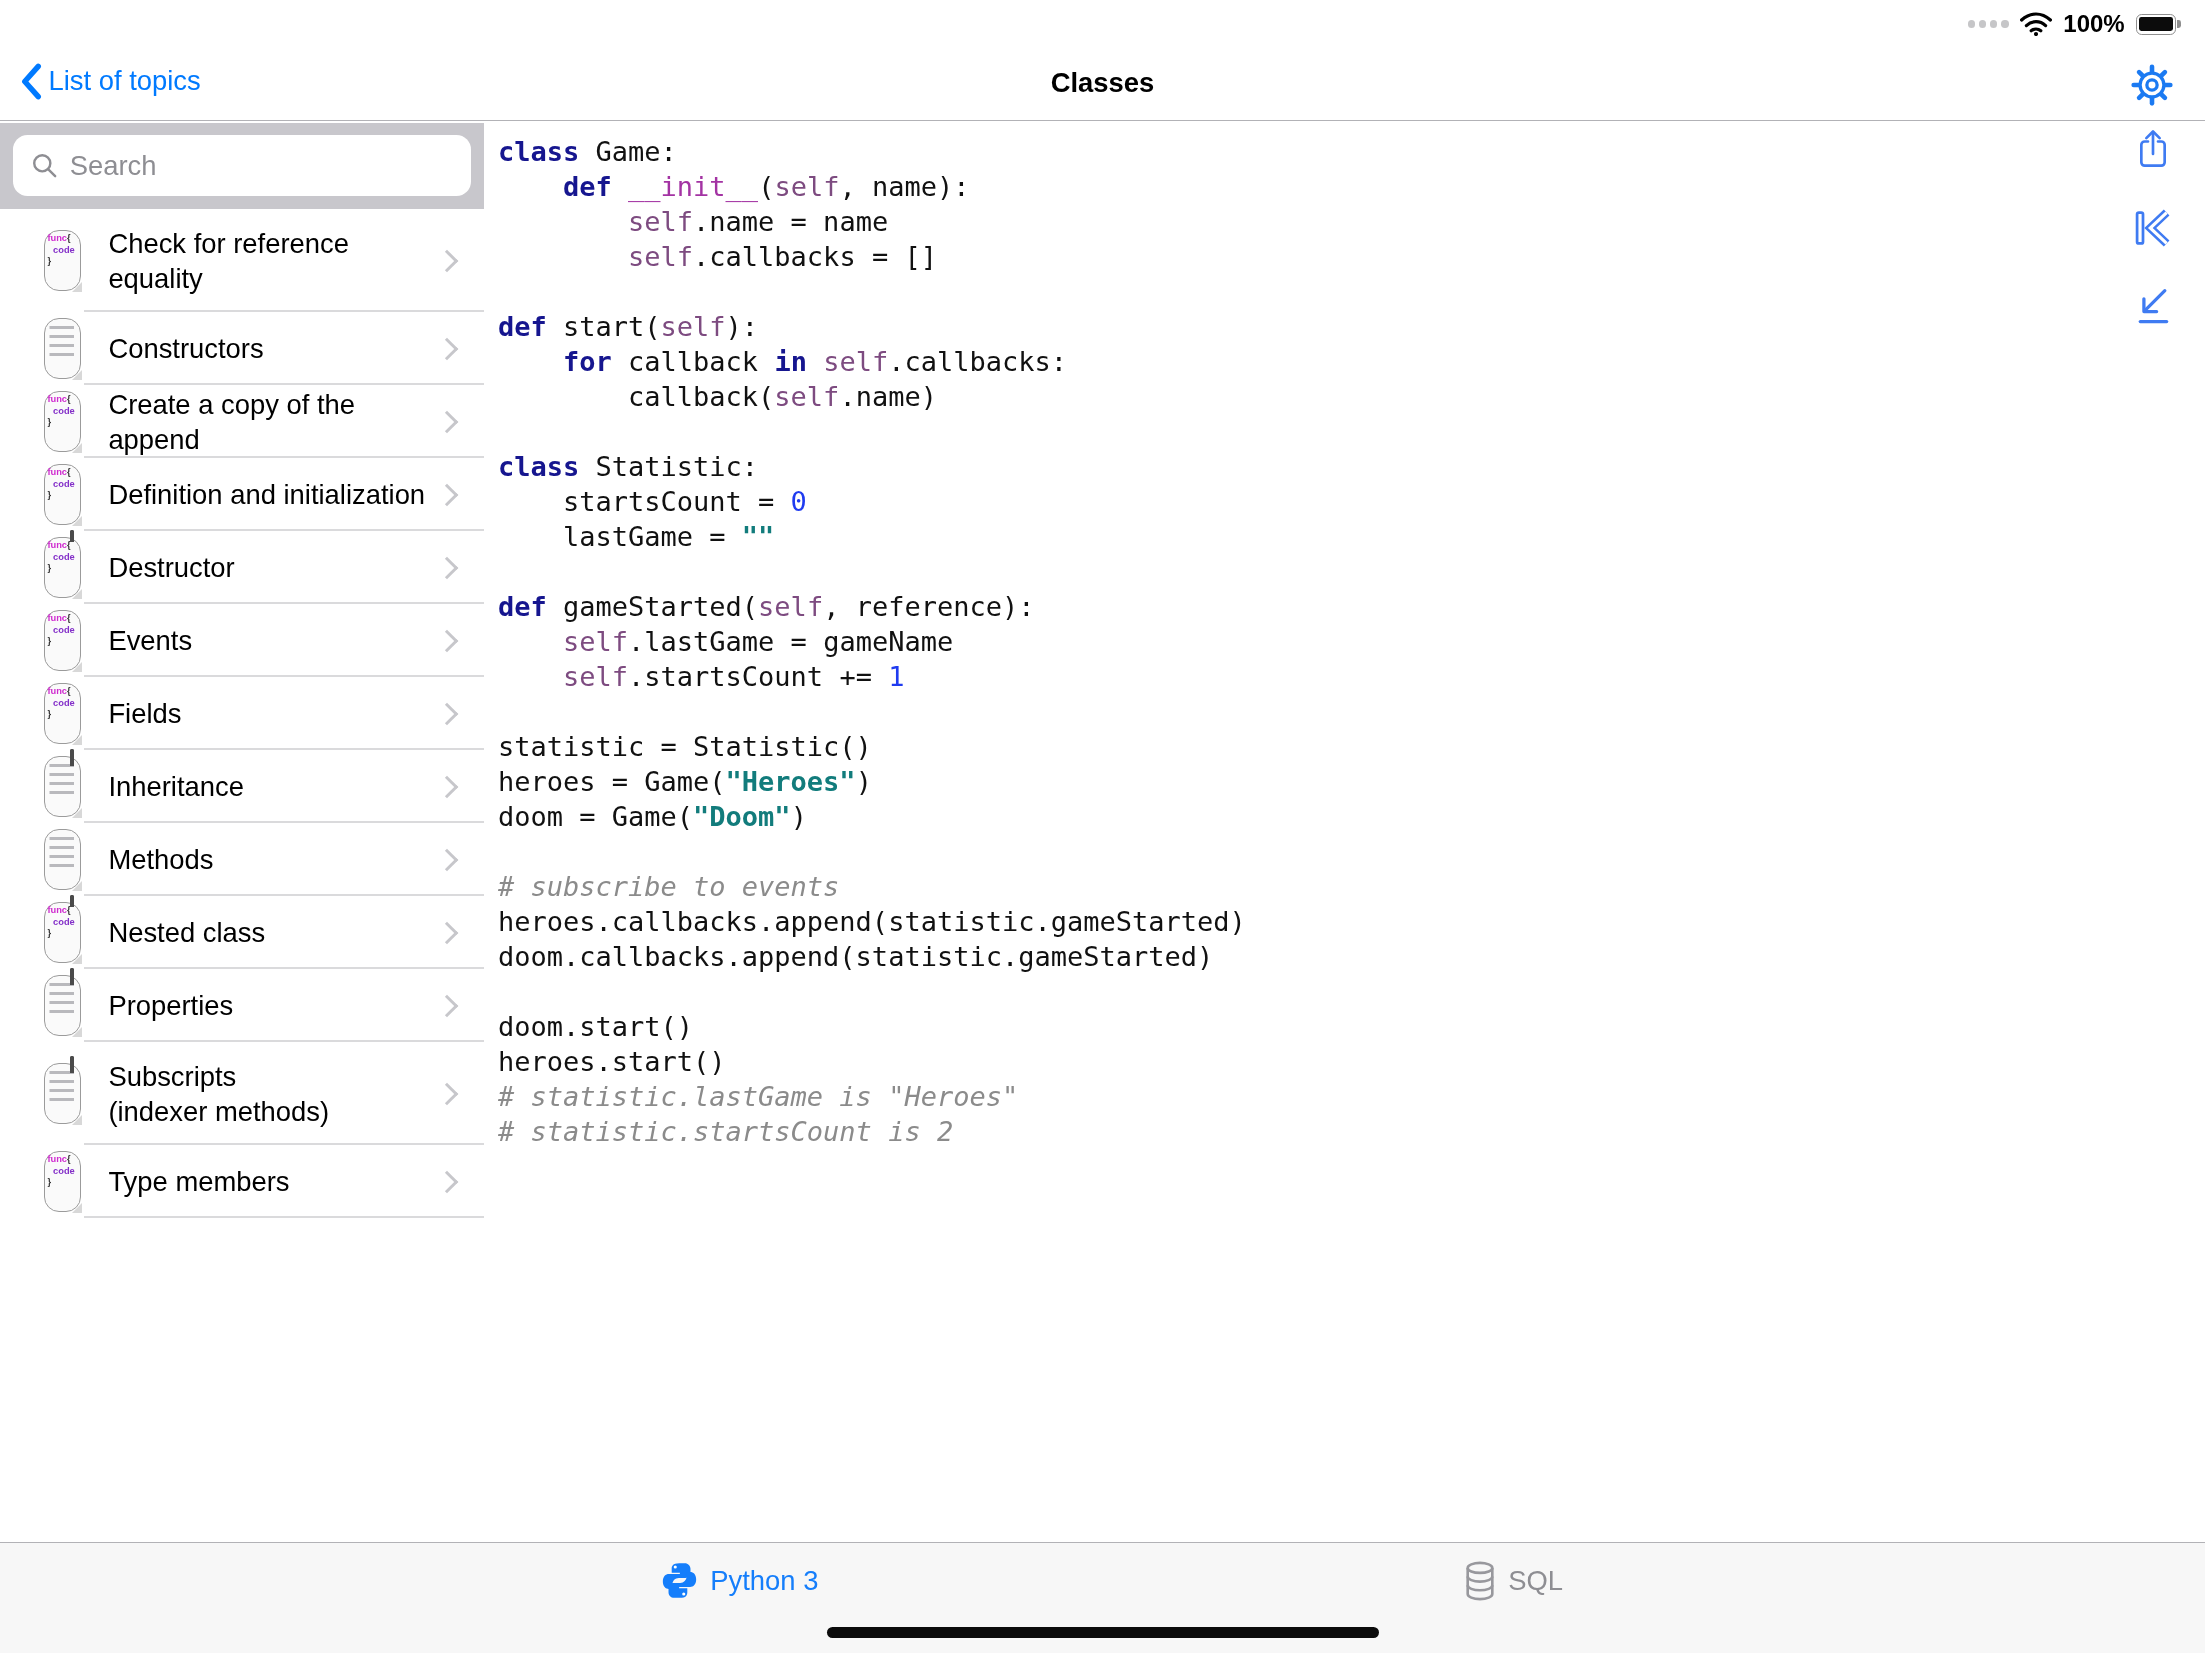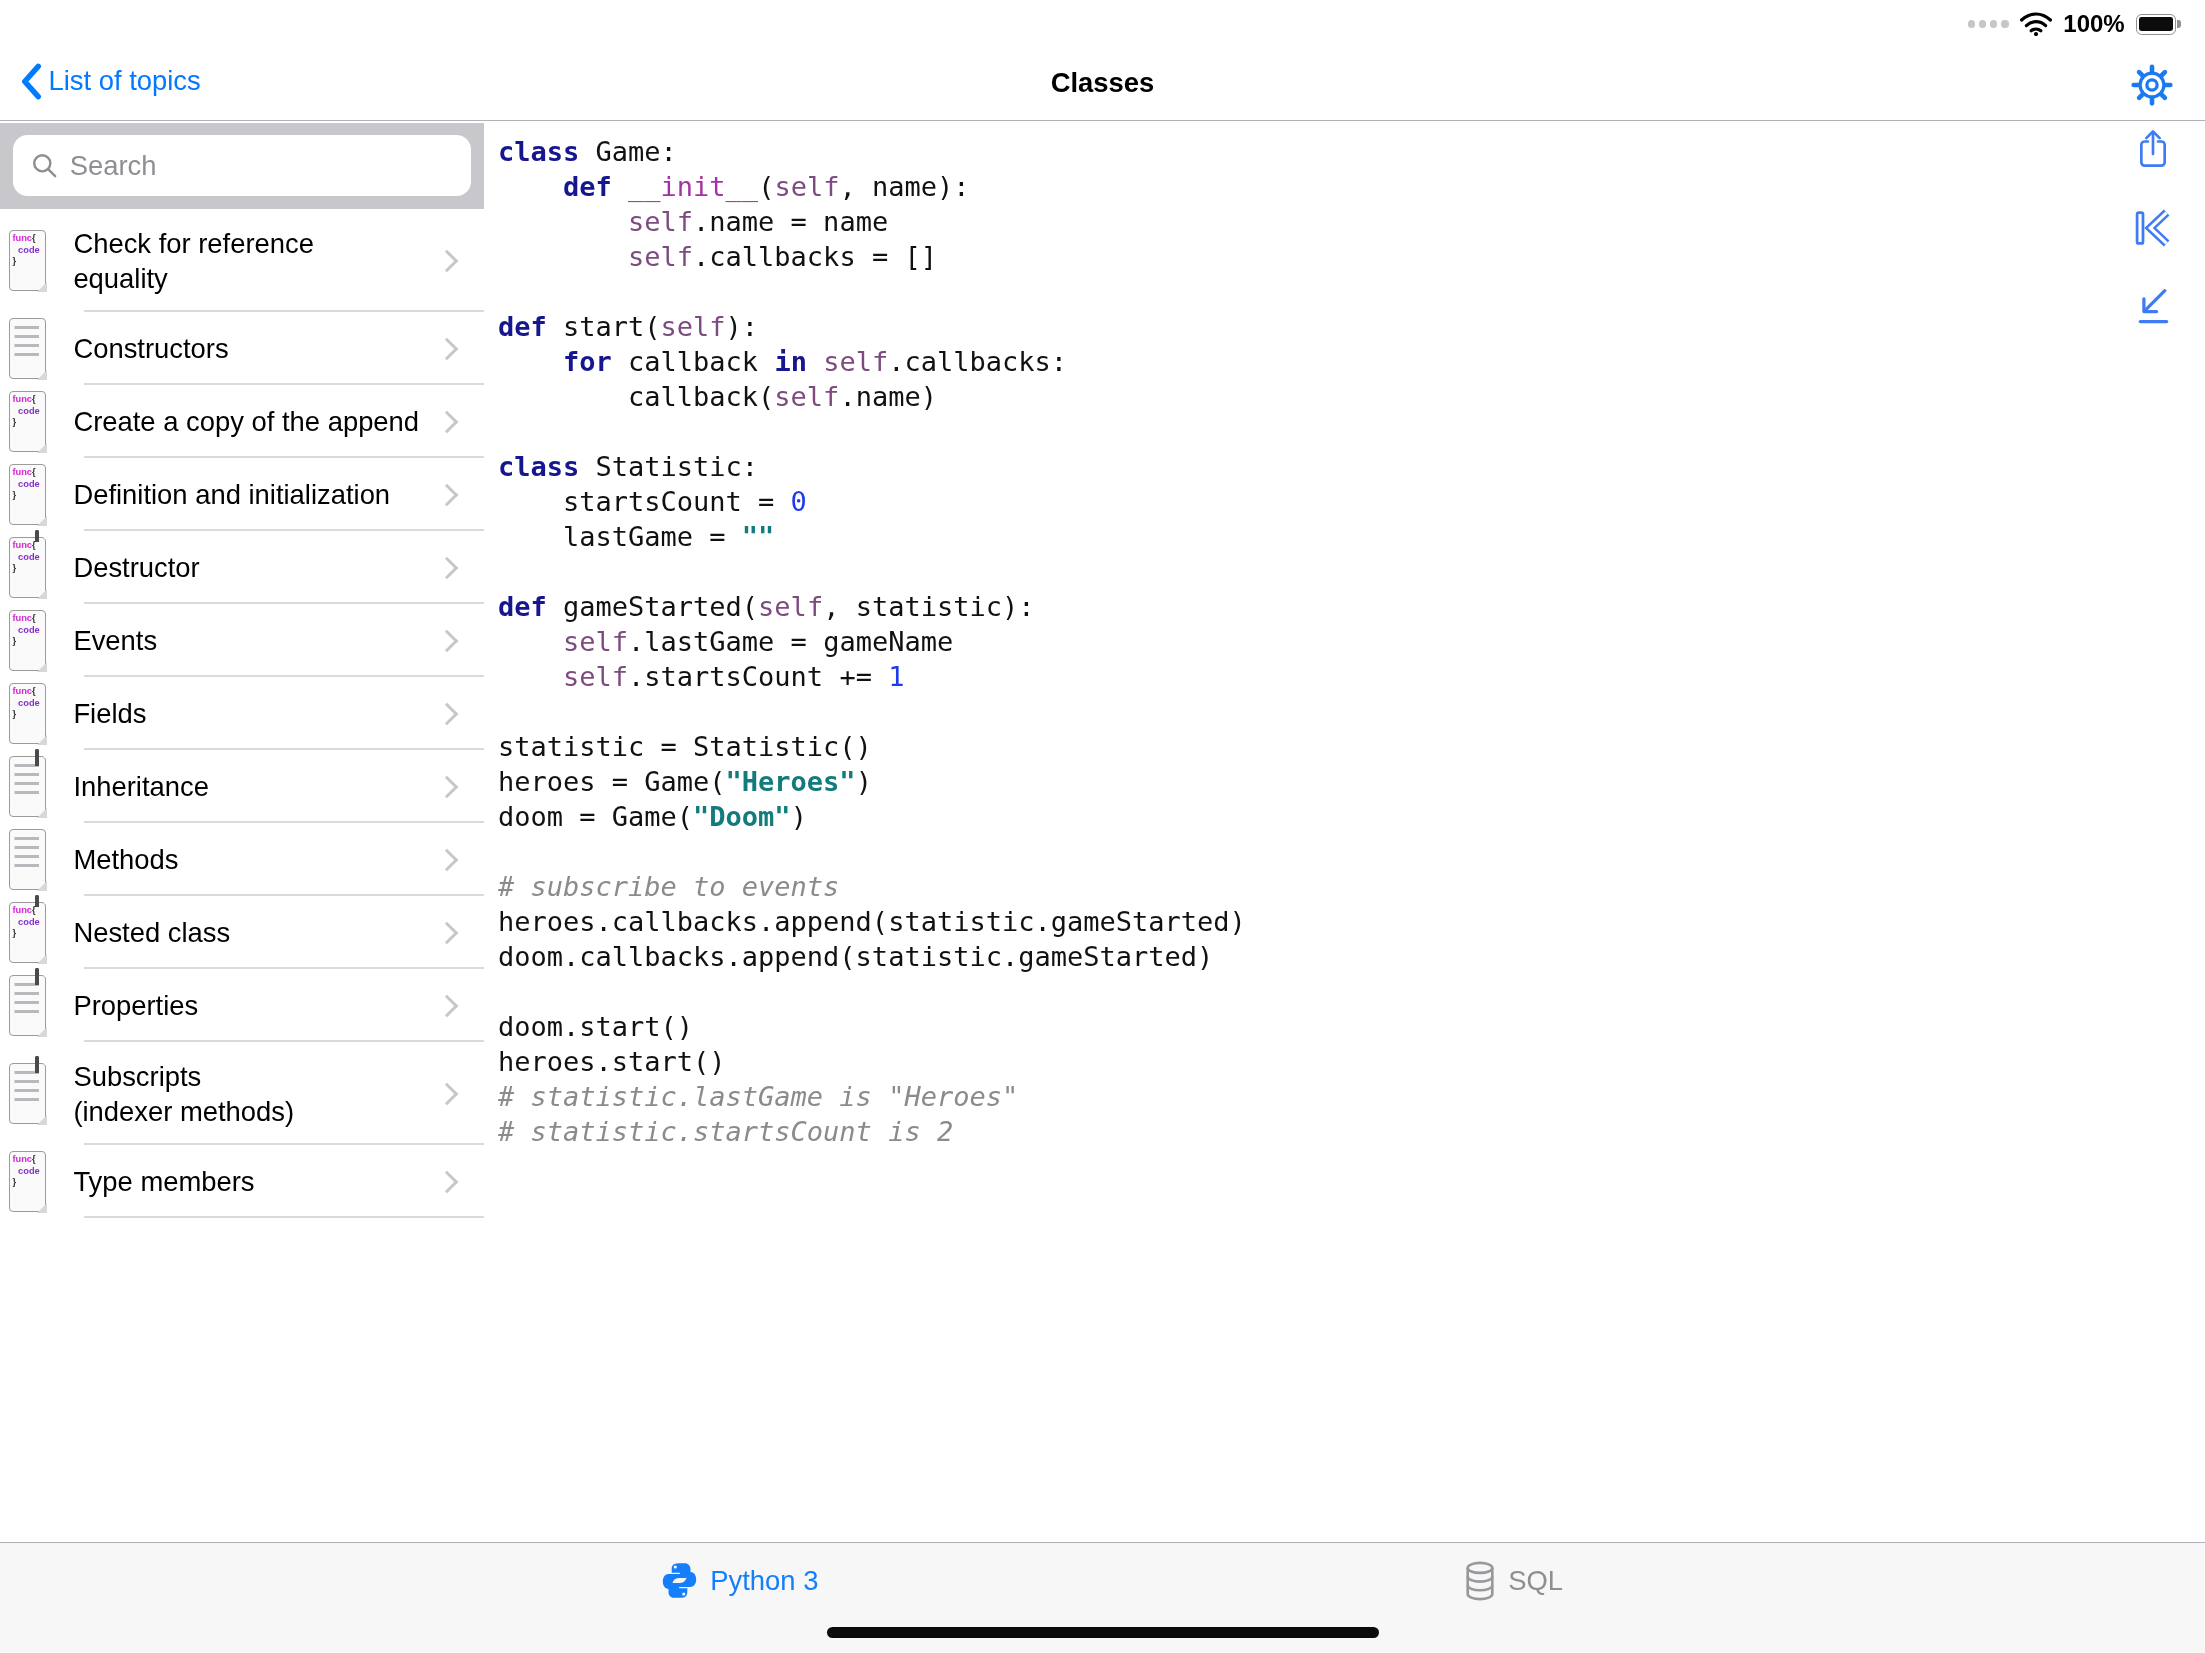--- a/index.html
+++ b/index.html
@@ -36,22 +36,22 @@
   .search-field input::placeholder{ color:#8e8e93; }
   .mag{ margin-left:18px; }
   .rows{ position:absolute; left:0; top:86px; width:484px; }
   .row{ position:relative; display:flex; align-items:center; height:73px; cursor:pointer; background:#fff; }
   .row.tall{ height:103px; }
   .row::after{ content:''; position:absolute; left:84px; right:0; bottom:0; height:1.6px; background:var(--rowline); }
   .row .label{ flex:1; font-size:27.4px; color:#000; line-height:35px; white-space:pre-line; margin-left:27.4px; }
   .row .chev{ width:16px; height:16px; border-top:3.2px solid #c7c7cb; border-right:3.2px solid #c7c7cb;
               transform:rotate(45deg); margin-right:29px; flex:none; }
   
-  .doc{ position:relative; width:37px; height:61px; margin-left:9px; flex:none;
-        background:#fafafa; border:1.6px solid #9b9b9b; border-radius:4px; }
+  .doc{ position:relative; width:37px; height:61px; margin-left:44px; flex:none;
+        background:#fafafa; border:1.6px solid #9b9b9b; border-radius:15px; }
   .doc .fold{ position:absolute; right:-1.6px; bottom:-1.6px; width:0; height:0;
               border-bottom:10.5px solid #d8d8d8; border-left:10.5px solid transparent; }
   .doc.func-doc{ font-family:"Liberation Sans",sans-serif; font-size:9.3px; font-weight:bold; line-height:11.3px; padding:2.4px 0 0 2.4px; }
   .doc.func-doc .m{ color:#cf2bcf; } .doc.func-doc .pu{ color:#8430c9; } .doc.func-doc .bk{ color:#333; }
   .doc.func-doc div:nth-child(2){ padding-left:5.7px; }
   .doc.list-doc .li{ height:3.2px; background:#b9b9bd; margin:5.7px 5.7px 0 11.3px; box-shadow:-6.5px 0 0 0 #b9b9bd; }
   .doc.list-doc .li:first-child{ margin-top:7.3px; }
   .lock{ position:absolute; top:-6.5px; right:-5.7px; width:16px; }
   .lock .shackle{ width:9.7px; height:7.3px; border:2.4px solid #4a4a4a; border-bottom:none; border-radius:4.8px 4.8px 0 0; margin:0 auto; }
   .lock .body{ position:relative; width:14.5px; height:11.3px; background:#4a4a4a; border-radius:2.4px; }
@@ -295,21 +295,21 @@
     <div class="code-line"><span class="c-p">        </span><span class="c-s">self</span><span class="c-p">.callbacks = []</span></div>
     <div class="code-line">&nbsp;</div>
     <div class="code-line"><span class="c-k">def</span><span class="c-p"> start(</span><span class="c-s">self</span><span class="c-p">):</span></div>
     <div class="code-line"><span class="c-p">    </span><span class="c-k">for</span><span class="c-p"> callback </span><span class="c-k">in</span><span class="c-p"> </span><span class="c-s">self</span><span class="c-p">.callbacks:</span></div>
     <div class="code-line"><span class="c-p">        callback(</span><span class="c-s">self</span><span class="c-p">.name)</span></div>
     <div class="code-line">&nbsp;</div>
     <div class="code-line"><span class="c-k">class</span><span class="c-p"> Statistic:</span></div>
     <div class="code-line"><span class="c-p">    startsCount = </span><span class="c-n">0</span></div>
     <div class="code-line"><span class="c-p">    lastGame = </span><span class="c-t">""</span></div>
     <div class="code-line">&nbsp;</div>
-    <div class="code-line"><span class="c-k">def</span><span class="c-p"> gameStarted(</span><span class="c-s">self</span><span class="c-p">, statistic):</span></div>
+    <div class="code-line"><span class="c-k">def</span><span class="c-p"> gameStarted(</span><span class="c-s">self</span><span class="c-p">, reference):</span></div>
     <div class="code-line"><span class="c-p">    </span><span class="c-s">self</span><span class="c-p">.lastGame = gameName</span></div>
     <div class="code-line"><span class="c-p">    </span><span class="c-s">self</span><span class="c-p">.startsCount += </span><span class="c-n">1</span></div>
     <div class="code-line">&nbsp;</div>
     <div class="code-line"><span class="c-p">statistic = Statistic()</span></div>
     <div class="code-line"><span class="c-p">heroes = Game(</span><span class="c-t">"Heroes"</span><span class="c-p">)</span></div>
     <div class="code-line"><span class="c-p">doom = Game(</span><span class="c-t">"Doom"</span><span class="c-p">)</span></div>
     <div class="code-line">&nbsp;</div>
     <div class="code-line"><span class="c-c"># subscribe to events</span></div>
     <div class="code-line"><span class="c-p">heroes.callbacks.append(statistic.gameStarted)</span></div>
     <div class="code-line"><span class="c-p">doom.callbacks.append(statistic.gameStarted)</span></div>

